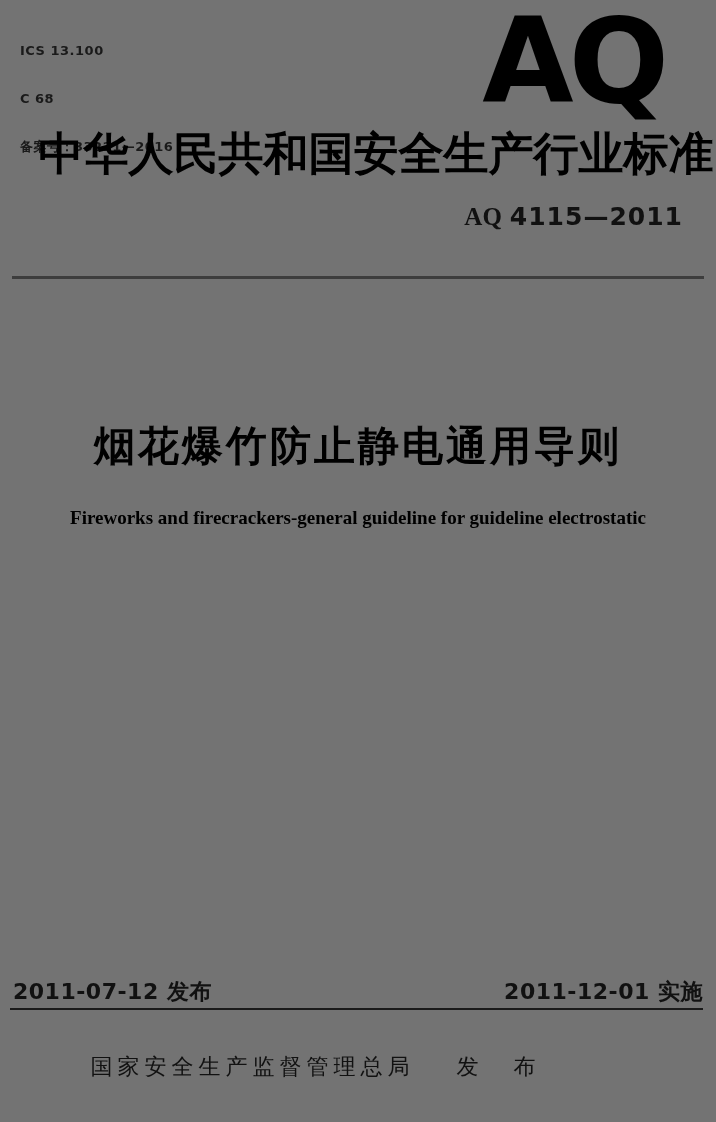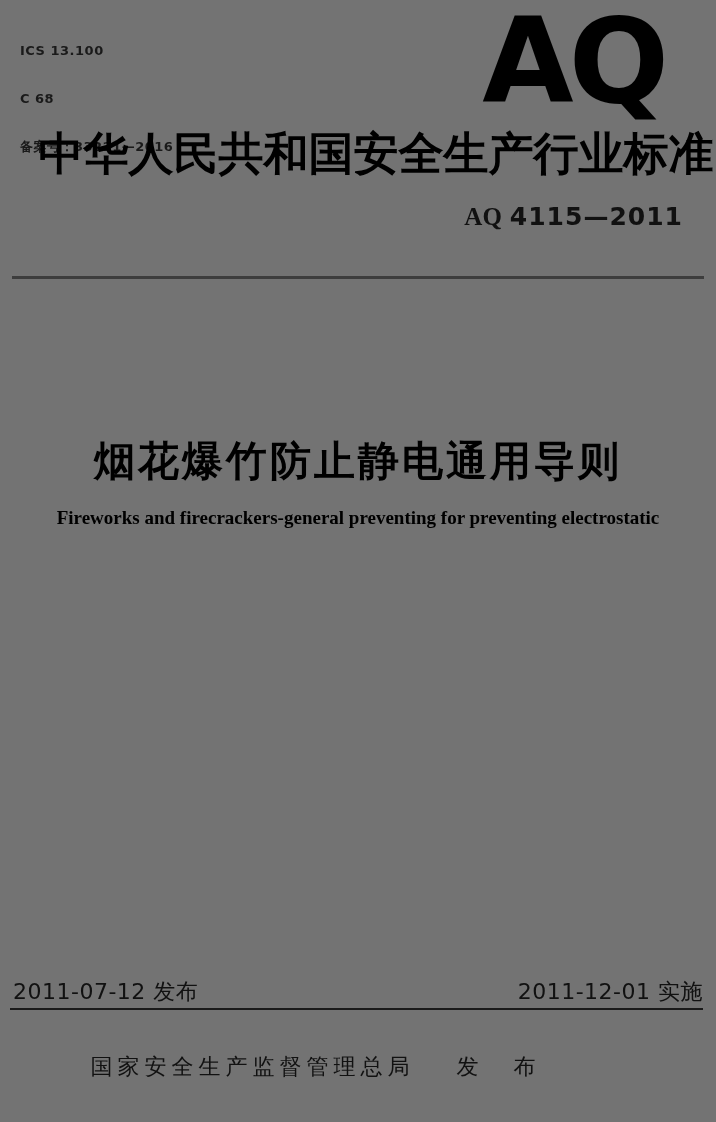--- a/index.html
+++ b/index.html
@@ -84,21 +84,21 @@
     position: absolute;
     top: 276px;
     left: 12px;
     right: 12px;
     height: 3px;
     background: #3d3d3d;
   }
 
   .title-cn {
     position: absolute;
-    top: 438px;
+    top: 423px;
     left: 0;
     width: 716px;
     text-align: center;
     font-size: 41px;
     line-height: 46px;
     font-weight: 700;
     letter-spacing: 3px;
     color: #000000;
     white-space: nowrap;
   }
@@ -119,21 +119,21 @@
   
   .dates-row {
     position: absolute;
     top: 979px;
     left: 13px;
     right: 13px;
     display: flex;
     justify-content: space-between;
     font-size: 22px;
     line-height: 26px;
-    font-weight: 400;
+    font-weight: 700;
     letter-spacing: 0.5px;
     color: #111111;
     white-space: nowrap;
   }
 
   .rule-bottom {
     position: absolute;
     top: 1008px;
     left: 10px;
     right: 13px;
@@ -181,21 +181,21 @@
   <div class="org-heading">中华人民共和国安全生产行业标准</div>
 
   <div class="standard-code">
     <span class="code-prefix">AQ</span><span class="code-number">4115—2011</span>
   </div>
 
   <div class="rule-top"></div>
 
   <div class="title-cn">烟花爆竹防止静电通用导则</div>
 
-  <div class="title-en">Fireworks and firecrackers-general preventing for preventing electrostatic</div>
+  <div class="title-en">Fireworks and firecrackers-general guideline for guideline electrostatic</div>
 
   <div class="dates-row">
     <span>2011-07-12 发布</span>
     <span>2011-12-01 实施</span>
   </div>
 
   <div class="rule-bottom"></div>
 
   <div class="publisher-row">
     <span class="publisher-name">国家安全生产监督管理总局</span>

